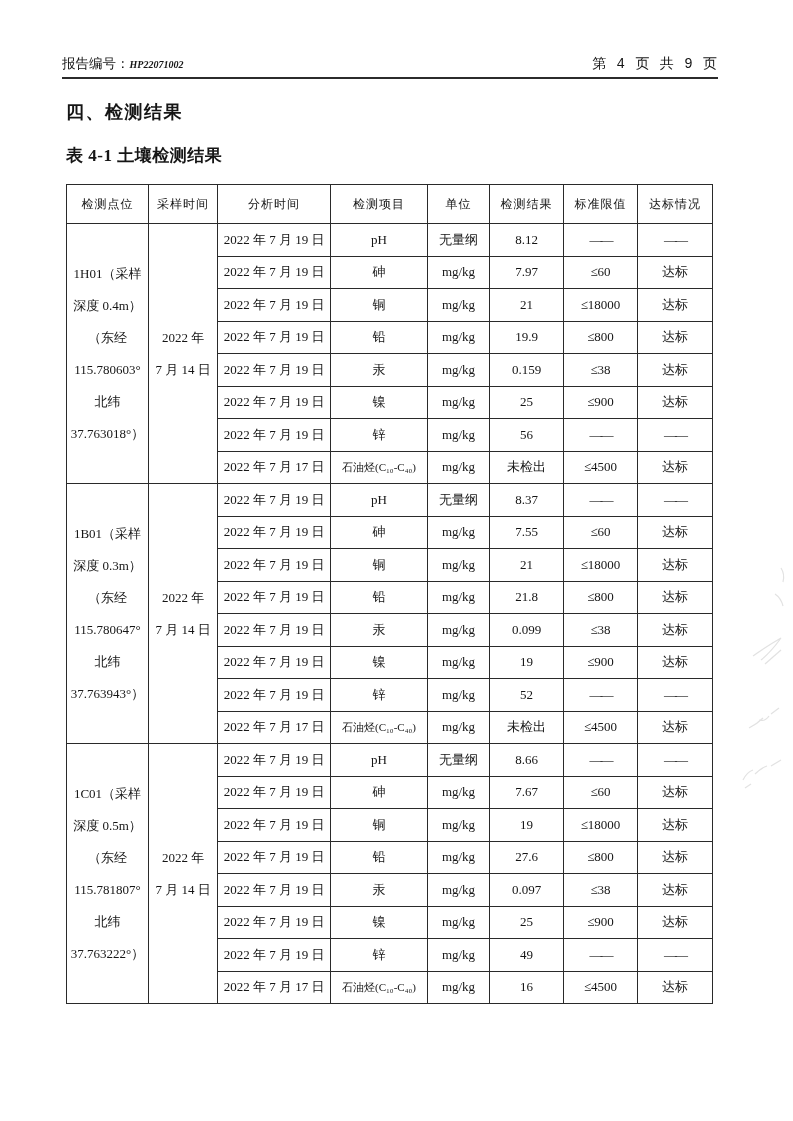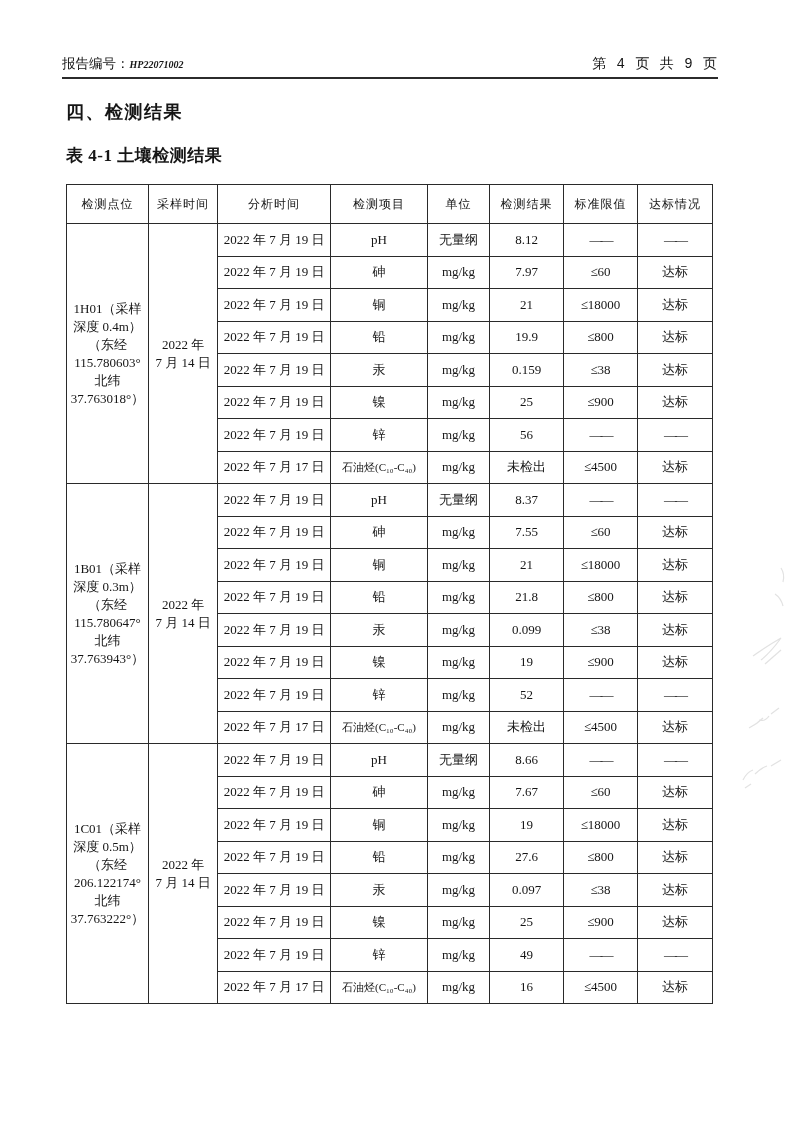--- a/index.html
+++ b/index.html
@@ -40,21 +40,21 @@
     text-align:center; vertical-align:middle;
     padding:0 1px;
     font-size:13px;
     overflow:hidden;
   }
   table.results th {
     font-weight:normal; height:38px; font-size:12px; letter-spacing:1px;
   }
   table.results td { height:31.5px; }
   td.point-cell, td.sampling-cell {
-    white-space:pre-line; line-height:18px; font-size:13px; letter-spacing:0;
+    white-space:pre-line; line-height:32px; font-size:13px; letter-spacing:0;
   }
   td.analysis-cell { font-size:12.8px; white-space:nowrap; letter-spacing:0; }
   td.item-cell { white-space:nowrap;margin-left:36px; }
   td.item-cell.long { font-size:11px; }
   td.dash-cell { letter-spacing:-2px; font-size:13px; }
   .stamp-marks {
     position:absolute; top:560px; right:0px; width:58px; height:260px;
     opacity:0.55; pointer-events:none;
   }
 </style>
@@ -235,21 +235,21 @@
         <td class="item-cell long">石油烃(C₁₀-C₄₀)</td>
         <td>mg/kg</td>
         <td>未检出</td>
         <td>≤4500</td>
         <td>达标</td>
       </tr>
       <tr>
         <td class="point-cell" rowspan="8">1C01（采样
 深度 0.5m）
 （东经
-206.122174°
+115.781807°
 北纬
 37.763222°）</td>
         <td class="sampling-cell" rowspan="8">2022 年
 7 月 14 日</td>
         <td class="analysis-cell">2022 年 7 月 19 日</td>
         <td class="item-cell">pH</td>
         <td>无量纲</td>
         <td>8.66</td>
         <td class="dash-cell">——</td>
         <td class="dash-cell">——</td>

